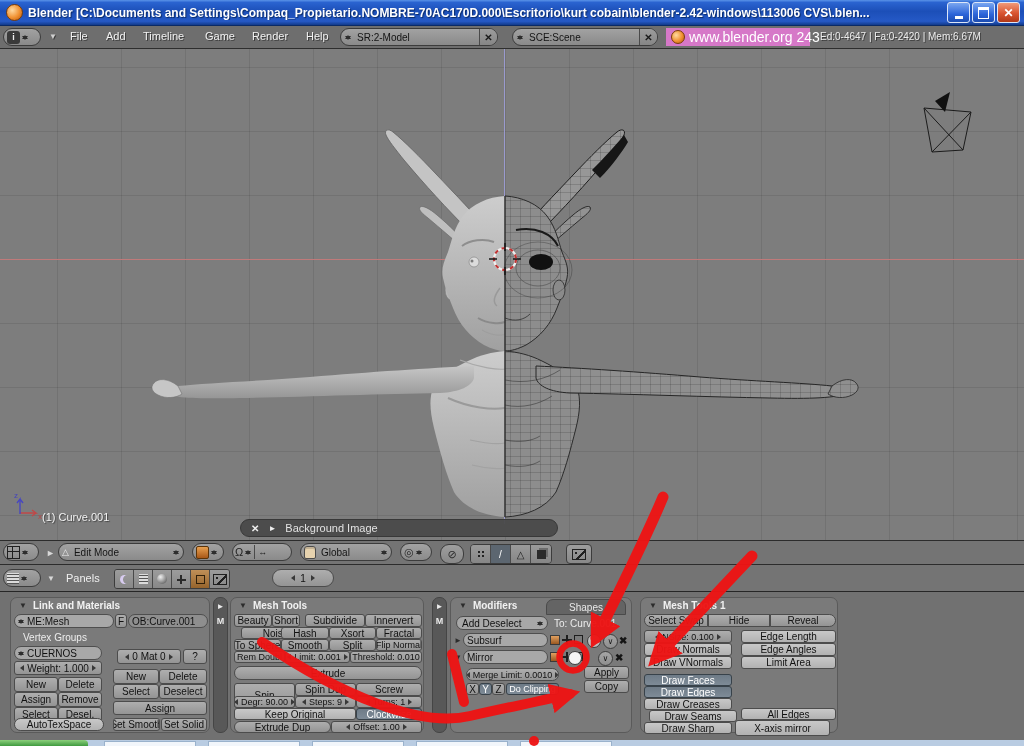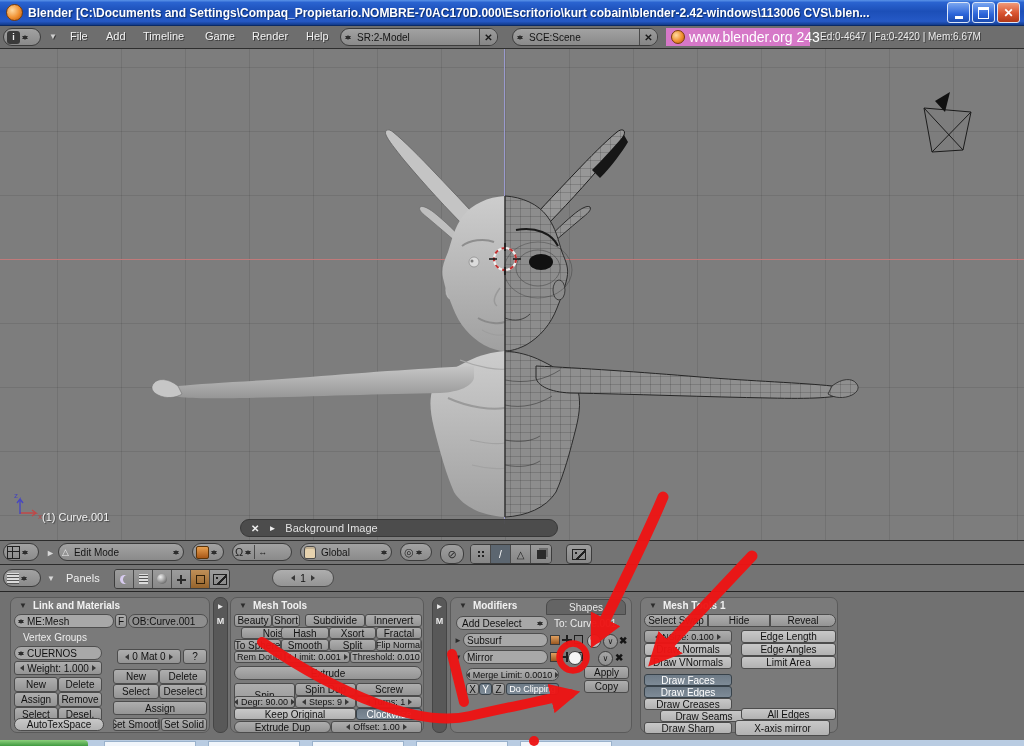--- a/index.html
+++ b/index.html
@@ -526,21 +526,21 @@
         <span>NSize: 0.100</span>
       </div>
       <div class="b lt" style="left:3px;top:45px;width:88px;height:13px">Draw Normals</div>
       <div class="b lt" style="left:3px;top:58px;width:88px;height:13px">Draw VNormals</div>
       <div class="b lt" style="left:100px;top:32px;width:95px;height:13px">Edge Length</div>
       <div class="b lt" style="left:100px;top:45px;width:95px;height:13px">Edge Angles</div>
       <div class="b lt" style="left:100px;top:58px;width:95px;height:13px">Limit Area</div>
       <div class="b on" style="left:3px;top:76px;width:88px;height:12px">Draw Faces</div>
       <div class="b on" style="left:3px;top:88px;width:88px;height:12px">Draw Edges</div>
       <div class="b lt" style="left:3px;top:100px;width:88px;height:12px">Draw Creases</div>
-      <div class="b lt" style="left:19px;top:112px;width:88px;height:12px">Draw Seams</div>
+      <div class="b lt" style="left:8px;top:112px;width:88px;height:12px">Draw Seams</div>
       <div class="b lt" style="left:3px;top:124px;width:88px;height:12px">Draw Sharp</div>
       <div class="b lt" style="left:100px;top:110px;width:95px;height:12px">All Edges</div>
       <div class="b lt" style="left:94px;top:122px;width:95px;height:16px">X-axis mirror</div>
     </div>
   </div>
 
   <div class="taskbar">
     <div class="startbtn"></div>
     <div class="taskitem" style="left:104px"></div>
     <div class="taskitem" style="left:208px"></div>

